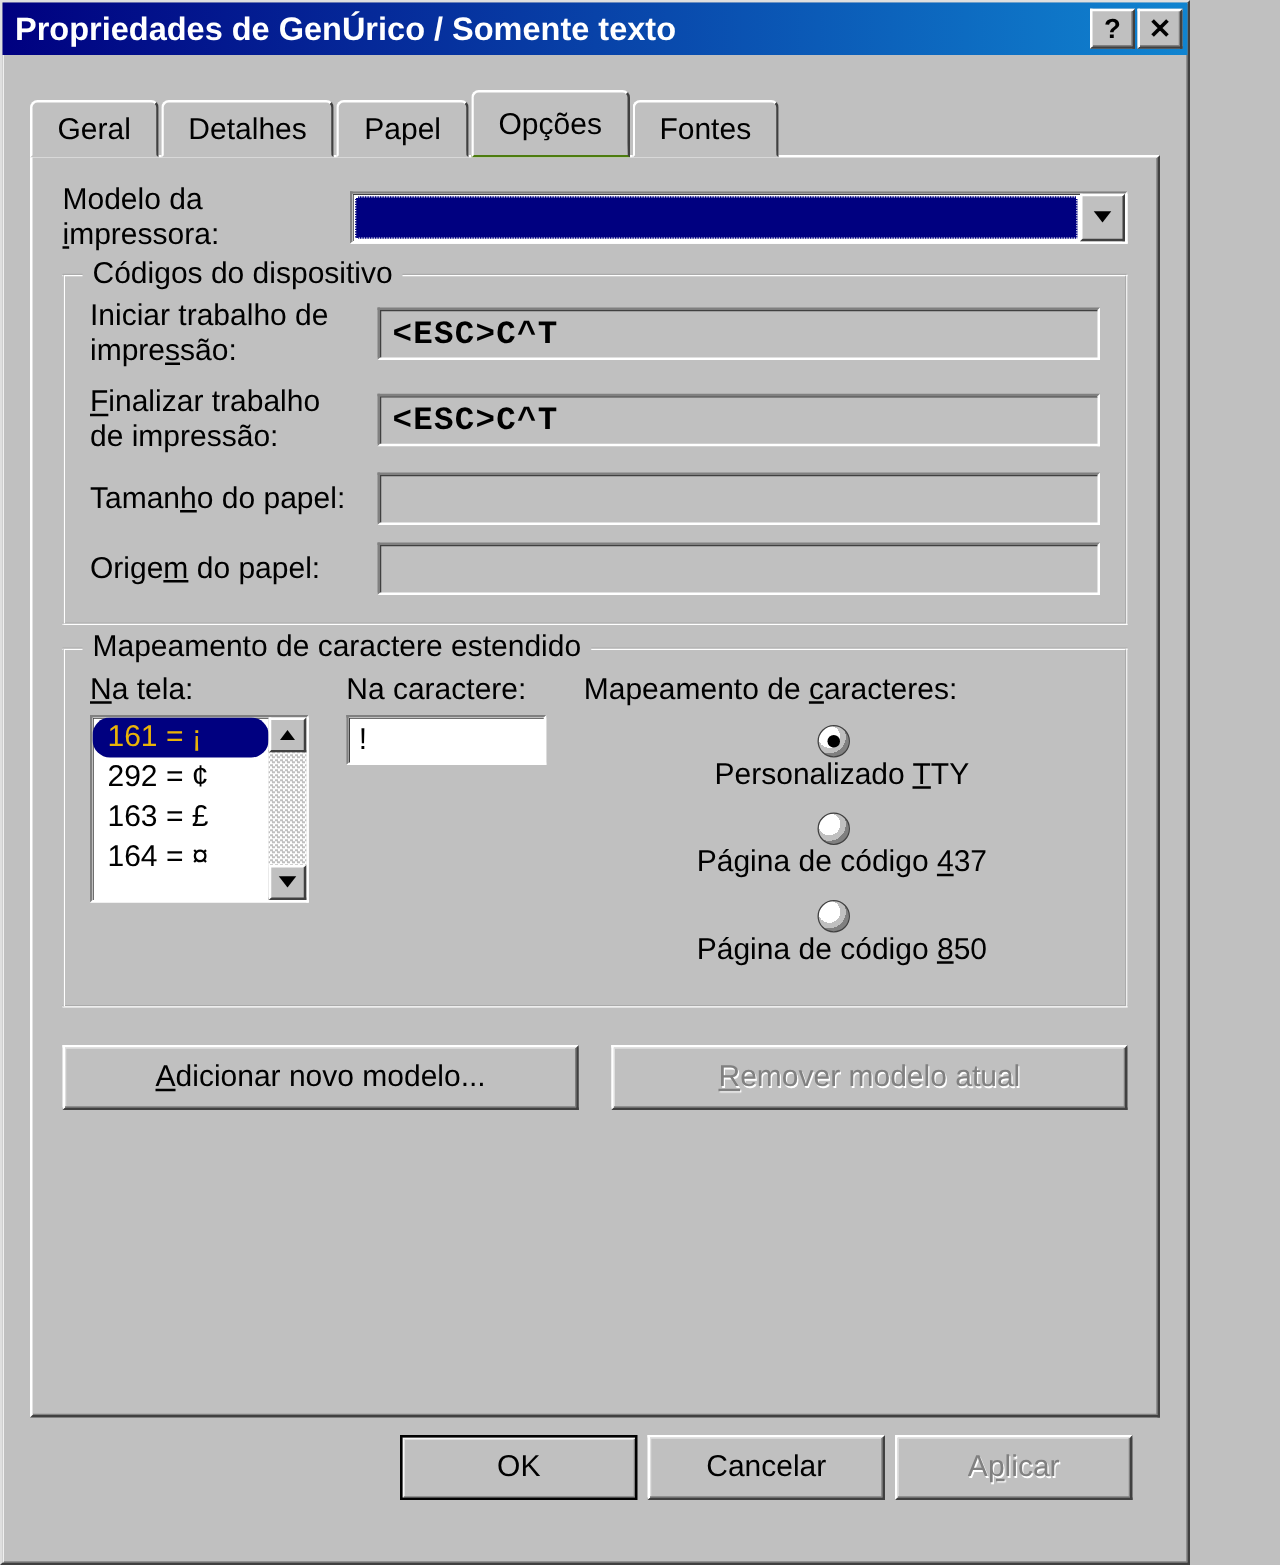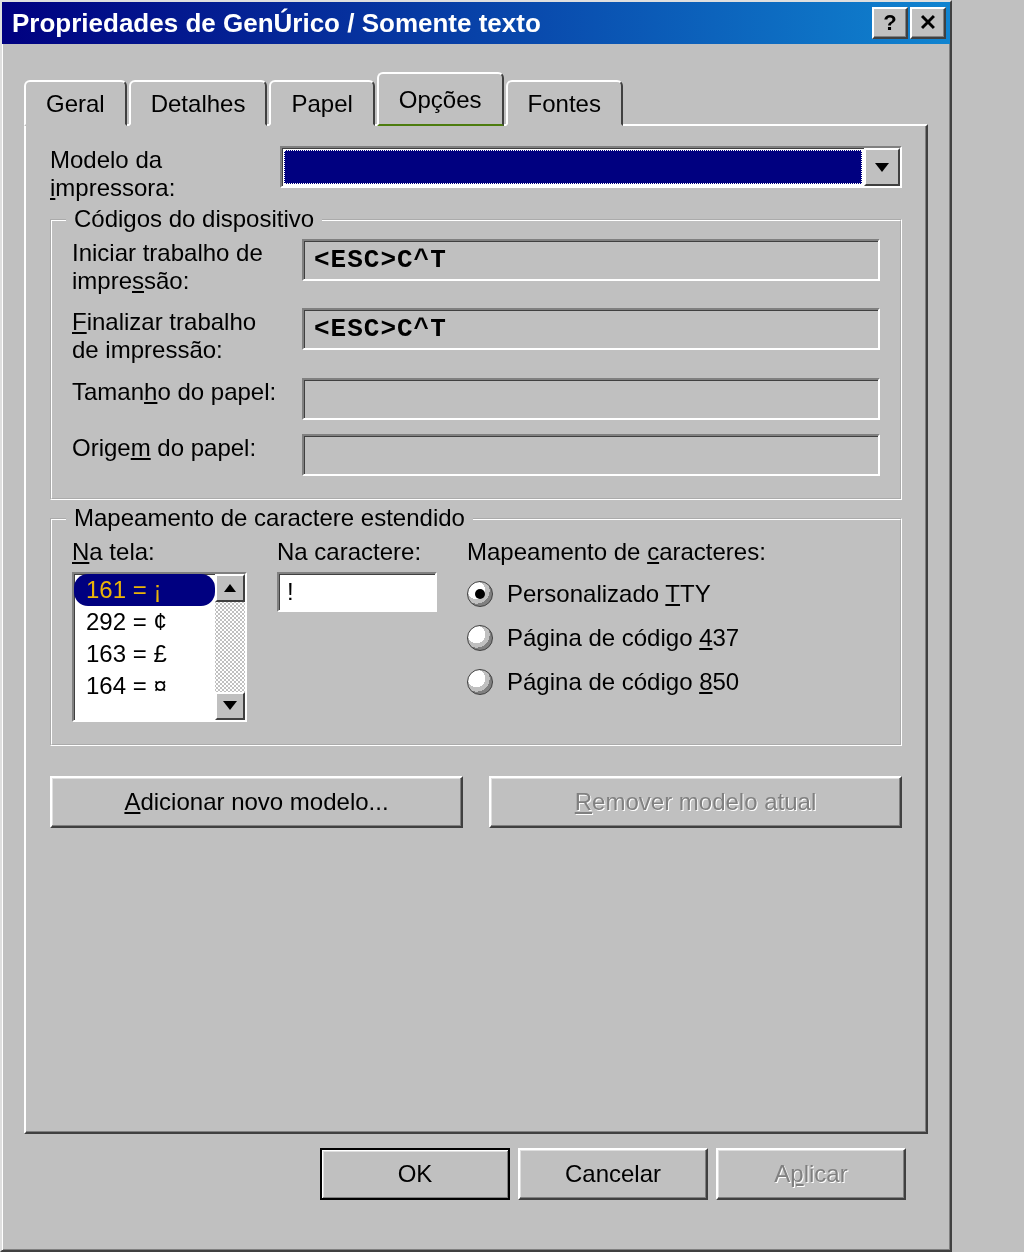--- a/index.html
+++ b/index.html
@@ -73,21 +73,21 @@
 .tabpanel {
   border: 2px solid;
   border-color: #fff #404040 #404040 #fff;
   box-shadow: inset -1px -1px 0 #808080;
   background: #c0c0c0;
   padding: 20px 24px 28px 24px;
   min-height: 1010px;
   position: relative;
   z-index: 1;
 }
-.row { display: flex; margin-bottom: 14px; }
+.row { display: flex; align-items: center; margin-bottom: 14px; }
 .lbl { width: 230px; font-size: 24px; line-height: 1.15; }
 .u { text-decoration: underline; }
 .combo {
   flex: 1;
   height: 42px;
   display: flex;
   border: 2px solid;
   border-color: #808080 #fff #fff #808080;
   box-shadow: inset 1px 1px 0 #404040;
   background: #fff;
@@ -164,21 +164,21 @@
 }
 .editbox {
   width:160px; height:40px;
   background:#fff;
   border:2px solid;
   border-color:#808080 #fff #fff #808080;
   box-shadow: inset 1px 1px 0 #404040;
   padding: 4px 8px;
   font-size:24px;
 }
-.radio-row { display:flex; align-items:center; margin:8px 0; font-size:24px; }
+.radio-row { display:flex; align-items:center; margin:8px 0; font-size:24px;flex-direction:column; }
 .radio {
   width:26px;height:26px;border-radius:50%;
   background: radial-gradient(circle at 35% 35%, #fff 0 40%, #c0c0c0 40% 60%, #808080 60% 100%);
   border:1px solid #404040;
   margin-right:14px;
   display:flex;align-items:center;justify-content:center;
 }
 .radio.checked::after{content:"";width:10px;height:10px;border-radius:50%;background:#000;}
 .btn {
   background:#c0c0c0;

